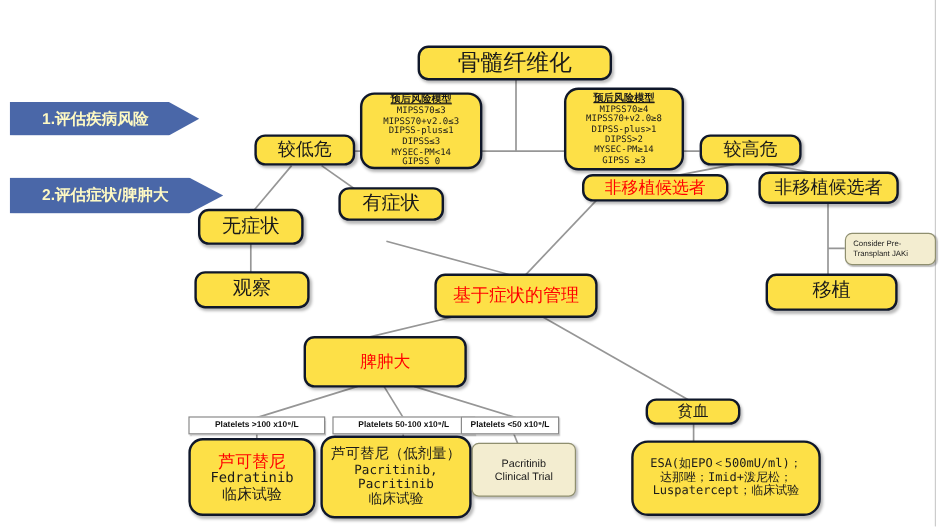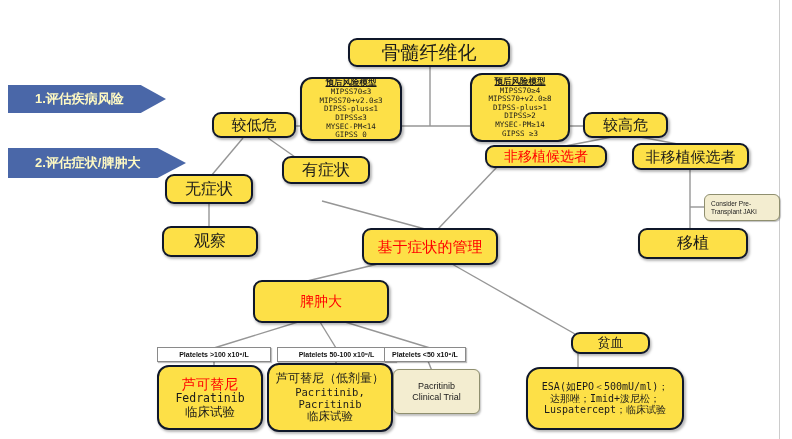--- a/index.html
+++ b/index.html
@@ -118,21 +118,21 @@
   </div>
 
   <div class="box" style="left:362px;top:228px;width:136px;height:37px;font-size:15px;">
     <span class="red">基于症状的管理</span>
   </div>
 
   <div class="box" style="left:253px;top:280px;width:136px;height:43px;font-size:14px;">
     <span class="red">脾肿大</span>
   </div>
 
-  <div class="box" style="left:538px;top:332px;width:79px;height:22px;font-size:13px;margin-left:33px;">
+  <div class="box" style="left:538px;top:332px;width:79px;height:22px;font-size:13px;">
     <span>贫血</span>
   </div>
 
   <div class="plabel" style="left:157px;top:347px;width:114px;height:15px;">
     <span>Platelets &gt;100 x10⁹/L</span>
   </div>
   <div class="plabel" style="left:277px;top:347px;width:119px;height:15px;">
     <span>Platelets 50-100 x10⁹/L</span>
   </div>
   <div class="plabel" style="left:384px;top:347px;width:82px;height:15px;">

